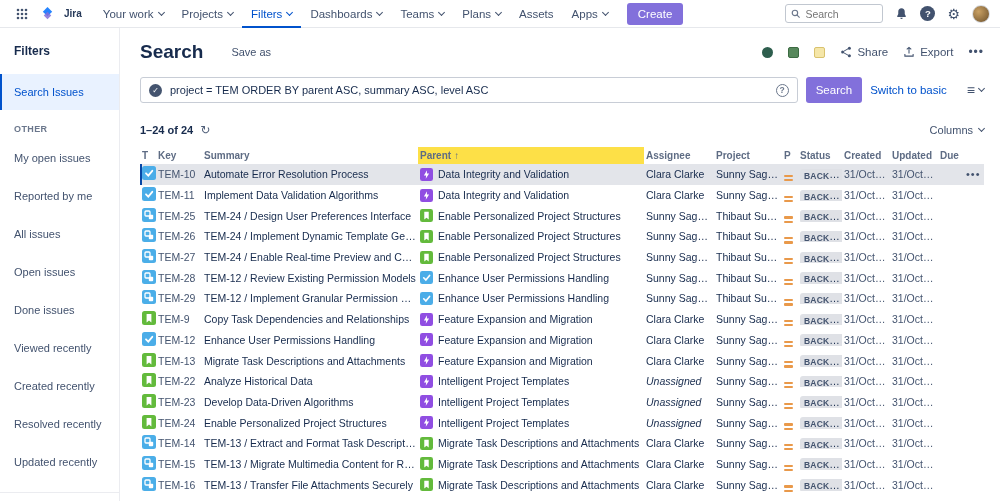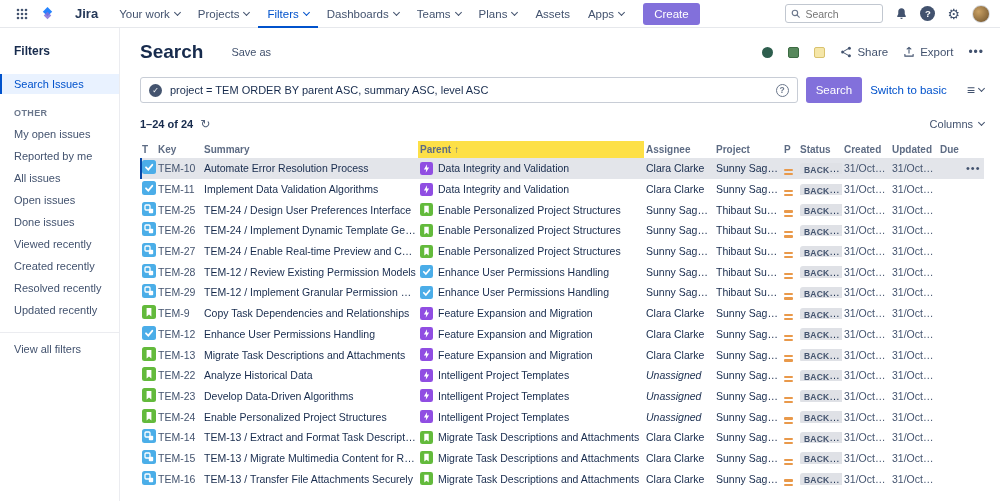--- a/index.html
+++ b/index.html
@@ -3,21 +3,21 @@
 <meta charset="utf-8">
 <style>
   * { box-sizing: border-box; margin: 0; padding: 0; }
   html,body { width:1000px; height:501px; overflow:hidden; background:#fff;
     font-family:"Liberation Sans","DejaVu Sans",sans-serif; color:#172B4D; }
 
   
   .topnav { height:28px; display:flex; align-items:center; padding:0 10px;
     border-bottom:1px solid #E6E8EC; gap:2px; }
   .appswitch { display:flex; align-items:center; padding:0 6px; cursor:pointer; }
-  .brand { display:flex; align-items:center; gap:20px; padding:0 10px 0 4px; font-size:13px; font-weight:600; color:#253858; }
+  .brand { display:flex; align-items:center; gap:9px; padding:0 10px 0 4px; font-size:10px; font-weight:600; color:#253858; }
   .nav-item { display:flex; align-items:center; gap:5px; padding:0 9px; height:29px;
     font-size:11.5px; font-weight:500; color:#42526E; cursor:pointer; white-space:nowrap; }
   .nav-item.active { color:#0052CC; box-shadow: inset 0 -2px 0 #0052CC; }
   .chev { width:5px; height:5px; border-right:1.4px solid currentColor; border-bottom:1.4px solid currentColor;
     display:inline-block; transform:rotate(45deg); margin-top:-3px; }
   .create-btn { background:#8270DB; color:#fff; font-size:11.5px; font-weight:500;
     padding:5px 11px; border-radius:3px; border:none; margin-left:8px; cursor:pointer; }
   .nav-right { margin-left:auto; display:flex; align-items:center; gap:12px; }
   .search-box { width:98px; height:19px; border:1px solid #C1C7D0; border-radius:3px;
     display:flex; align-items:center; padding:0 5px; gap:4px; }
@@ -27,21 +27,21 @@
   .help-badge { width:15px; height:15px; border-radius:50%; background:#42526E; color:#fff;
     font-size:9.5px; font-weight:700; display:flex; align-items:center; justify-content:center; }
   .gear { font-size:14px; line-height:1; color:#42526E; }
   .avatar { width:18px; height:18px; border-radius:50%;
     background:radial-gradient(circle at 35% 35%, #C9A063, #6B4F2A); border:1px solid #D8DCE3; }
 
   
   .layout { display:flex; height:473px; }
   .sidebar { width:120px; min-width:120px; border-right:1px solid #EBECF0; padding-top:16px; }
   .sidebar-title { font-size:12px; font-weight:700; padding:0 14px; margin-bottom:16px; }
-  .side-item { font-size:11px; color:#42526E; padding:4px 14px; margin:2px 0; cursor:pointer; }
+  .side-item { font-size:11px; color:#42526E; padding:12px 14px; margin:2px 0; cursor:pointer; }
   .side-item.selected { background:#E9F2FF; color:#0052CC; border-left:2px solid #0052CC; padding-left:12px; }
   .side-section { font-size:9px; font-weight:700; color:#6B778C; padding:12px 14px 4px; letter-spacing:.4px; }
   .side-divider { border-top:1px solid #EBECF0; margin:12px 0 6px; }
 
   .main { flex:1; padding:13px 16px 0 20px; }
 
   
   .header-row { display:flex; align-items:center; }
   .page-title { font-size:19px; font-weight:600; }
   .save-as { font-size:11px; color:#42526E; margin-left:28px; font-weight:500; cursor:pointer; }
@@ -62,21 +62,21 @@
   .help-circ { width:13px; height:13px; min-width:13px; border-radius:50%; border:1.3px solid #6B778C;
     color:#6B778C; font-size:8.5px; font-weight:700; display:flex; align-items:center;
     justify-content:center; margin-left:auto; }
   .search-btn { background:#8270DB; color:#fff; font-size:11.5px; font-weight:500; height:26px;
     padding:0 10px; border-radius:3px; border:none; cursor:pointer; }
   .switch-link { color:#0052CC; font-size:11.5px; cursor:pointer; text-decoration:none; }
   .view-toggle { margin-left:12px; display:flex; gap:4px; color:#42526E; align-items:center;
     font-size:14px; cursor:pointer; }
 
   
-  .results-row { display:flex; align-items:center; margin-top:14px; font-size:11px;justify-content:space-between; }
+  .results-row { display:flex; align-items:center; margin-top:20px; font-size:11px;justify-content:space-between; }
   .count { font-weight:600; }
   .refresh { margin-left:7px; color:#505F79; font-size:12px; cursor:pointer; }
   .columns-btn { margin-left:auto; color:#42526E; display:flex; gap:6px; align-items:center;
     font-size:11px; cursor:pointer; }
 
   
   .table { margin-top:10px; }
   .grid-row { display:grid;
     grid-template-columns:16px 46px 1fr 226px 70px 68px 16px 44px 48px 48px 26px 20px;
     align-items:center; }

